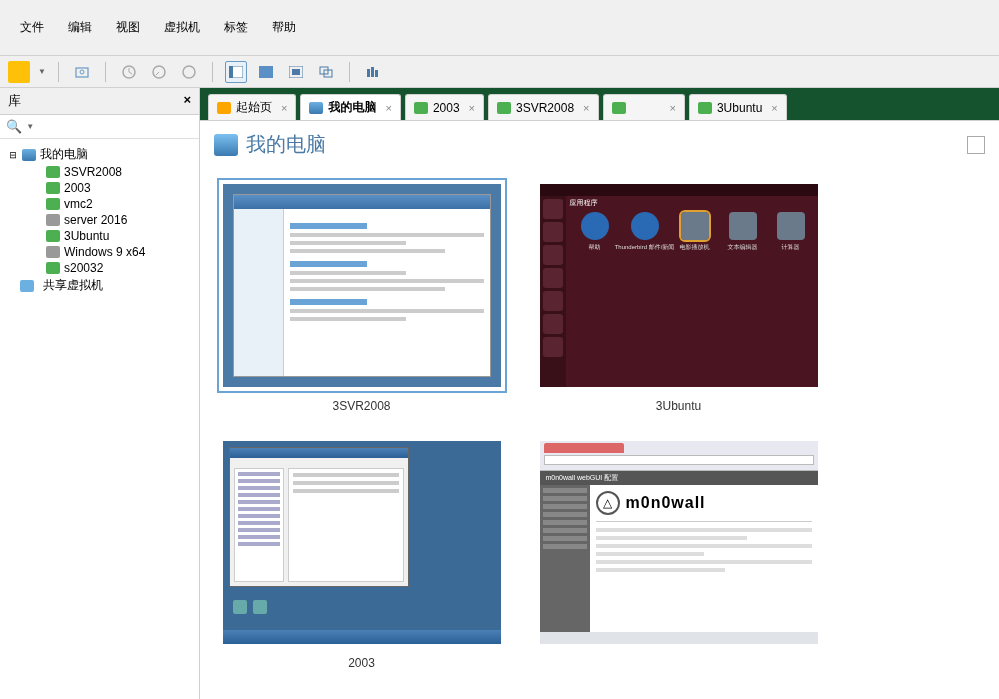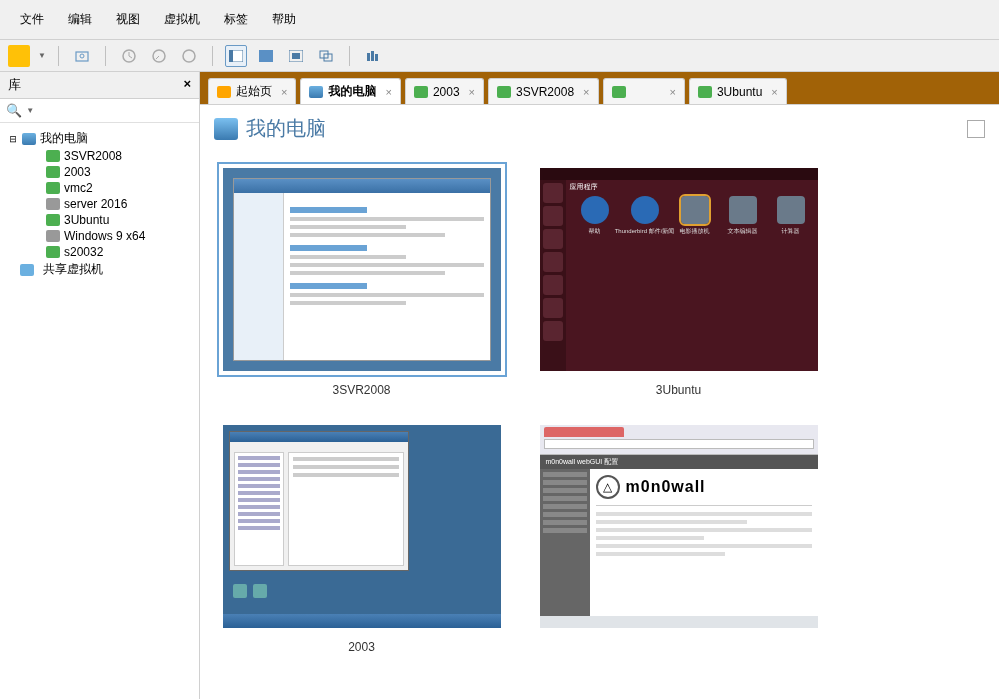--- a/index.html
+++ b/index.html
@@ -1,18 +1,18 @@
 <!DOCTYPE html>
 <html><head>
 <meta charset="utf-8">
 <style>
 * { box-sizing: border-box; margin: 0; padding: 0; }
 body { font-family: "Microsoft YaHei", "SimSun", sans-serif; font-size: 12px; background: #fff; overflow: hidden; width: 999px; height: 699px; }
 
-.menubar { background: #f0f0f0; display: flex; padding: 8px 8px; border-bottom: 1px solid #d0d0d0; }
+.menubar { background: #f0f0f0; display: flex; padding: 16px 8px; border-bottom: 1px solid #d0d0d0; }
 .menubar span { padding: 3px 12px; cursor: pointer; }
 
 .toolbar { background: #f0f0f0; display: flex; align-items: center; padding: 4px 8px; gap: 8px; border-bottom: 1px solid #d0d0d0; height: 32px; }
 .toolbar .btn { width: 22px; height: 22px; display: inline-flex; align-items: center; justify-content: center; cursor: pointer; border-radius: 2px; }
 .toolbar .sep { width: 1px; height: 20px; background: #c0c0c0; margin: 0 4px; }
 .btn-play { background: #ffc107; width: 22px; height: 22px; border-radius: 2px; }
 .dropdown-arrow { font-size: 8px; color: #666; }
 
 .main-layout { display: flex; height: calc(100% - 56px); }
 
@@ -28,21 +28,21 @@
 .tree-toggle { width: 10px; font-size: 9px; display: inline-block; text-align: center; }
 .tree-children-2 { padding-left: 38px; }
 .icon-mini { width: 14px; height: 12px; display: inline-block; }
 .icon-pc { background: linear-gradient(#6bb0e0, #3a7ab0); border-radius: 2px; }
 .icon-vm-on { background: #4caf50; border-radius: 2px; }
 .icon-vm-off { background: #999; border-radius: 2px; }
 .icon-share { background: #6bb0e0; border-radius: 2px; }
 
 .content { flex: 1; background: #fff; display: flex; flex-direction: column; overflow: hidden; }
 
-.tabs { display: flex; background: #a16207; padding: 6px 2px 0 8px; gap: 4px; border-bottom: 1px solid #d0d0d0; }
+.tabs { display: flex; background: #14532d; padding: 6px 2px 0 8px; gap: 4px; border-bottom: 1px solid #d0d0d0; }
 .tab { display: flex; align-items: center; gap: 5px; padding: 4px 8px; background: #fff; border: 1px solid #d0d0d0; border-bottom: none; border-radius: 3px 3px 0 0; cursor: pointer; font-size: 12px; }
 .tab.inactive { background: #f5f5f5; }
 .tab .tab-close { font-size: 11px; color: #888; margin-left: 4px; cursor: pointer; }
 .tab-icon { width: 14px; height: 12px; display: inline-block; border-radius: 2px; }
 .tab-icon.home { background: #ffa500; }
 .tab-icon.pc { background: linear-gradient(#6bb0e0, #3a7ab0); }
 .tab-icon.vm { background: #4caf50; }
 
 .page-title-row { display: flex; align-items: center; gap: 8px; padding: 10px 14px; justify-content: space-between; }
 .page-title { display: flex; align-items: center; gap: 8px; }

